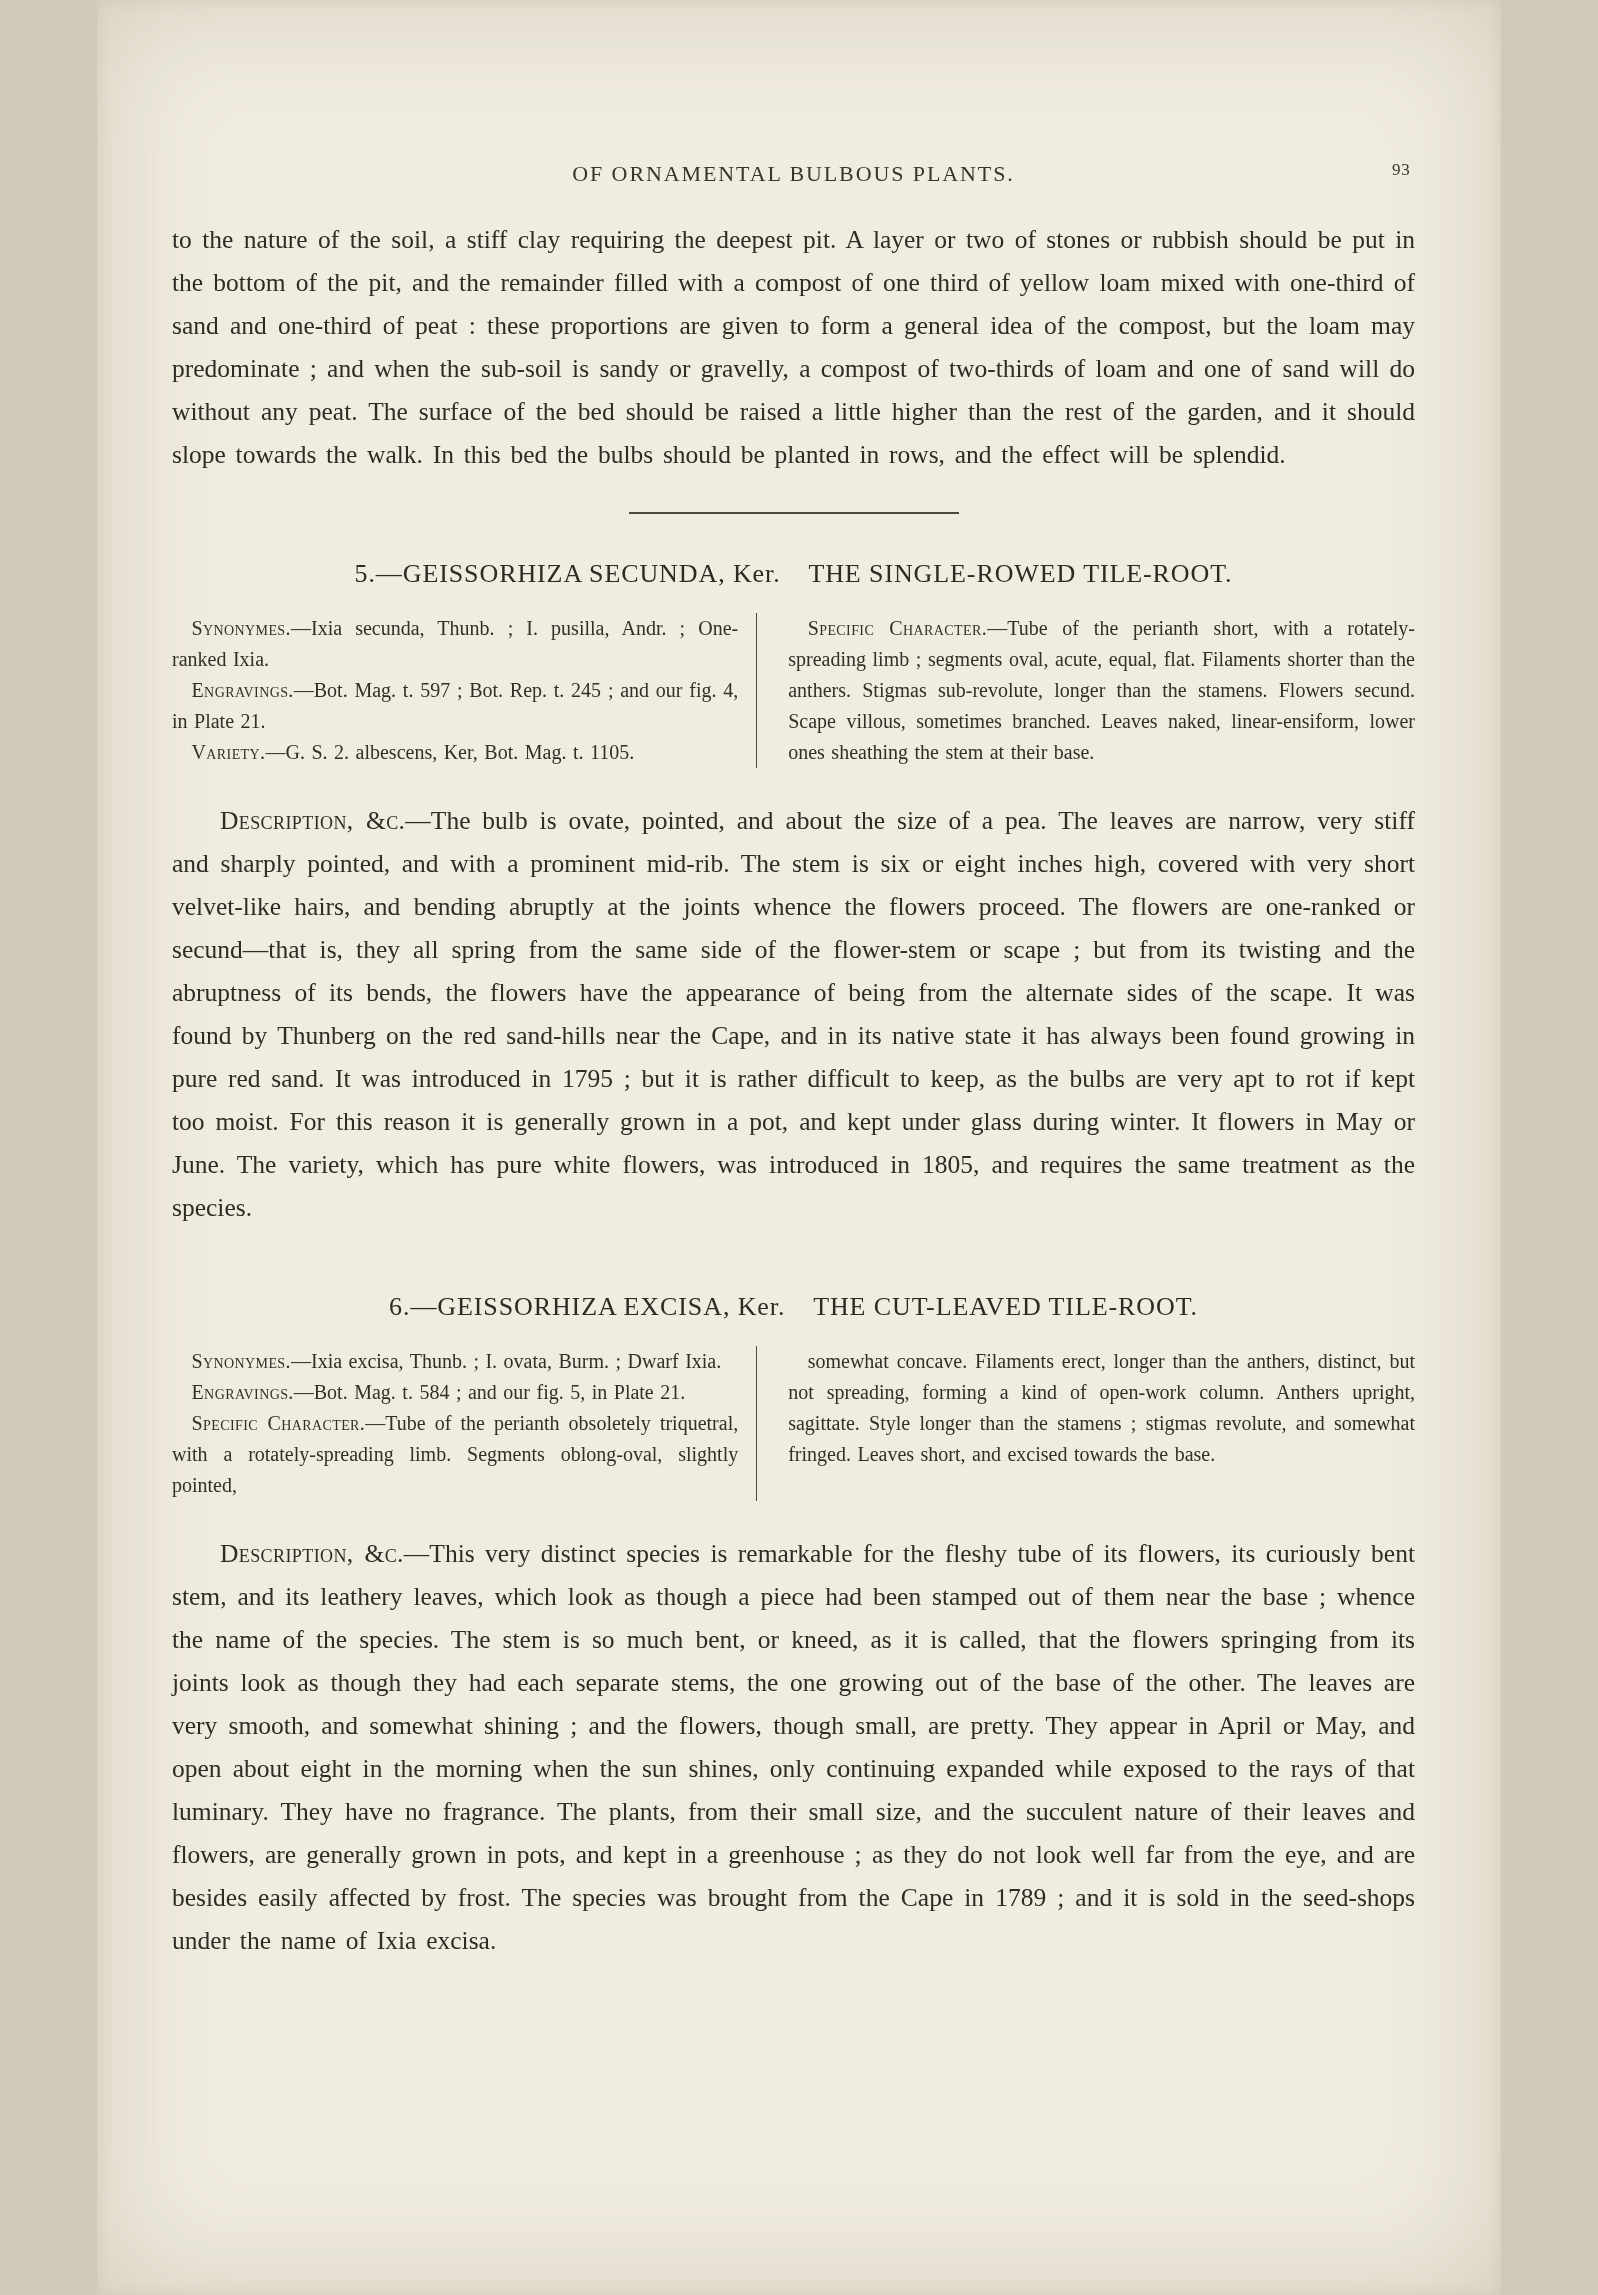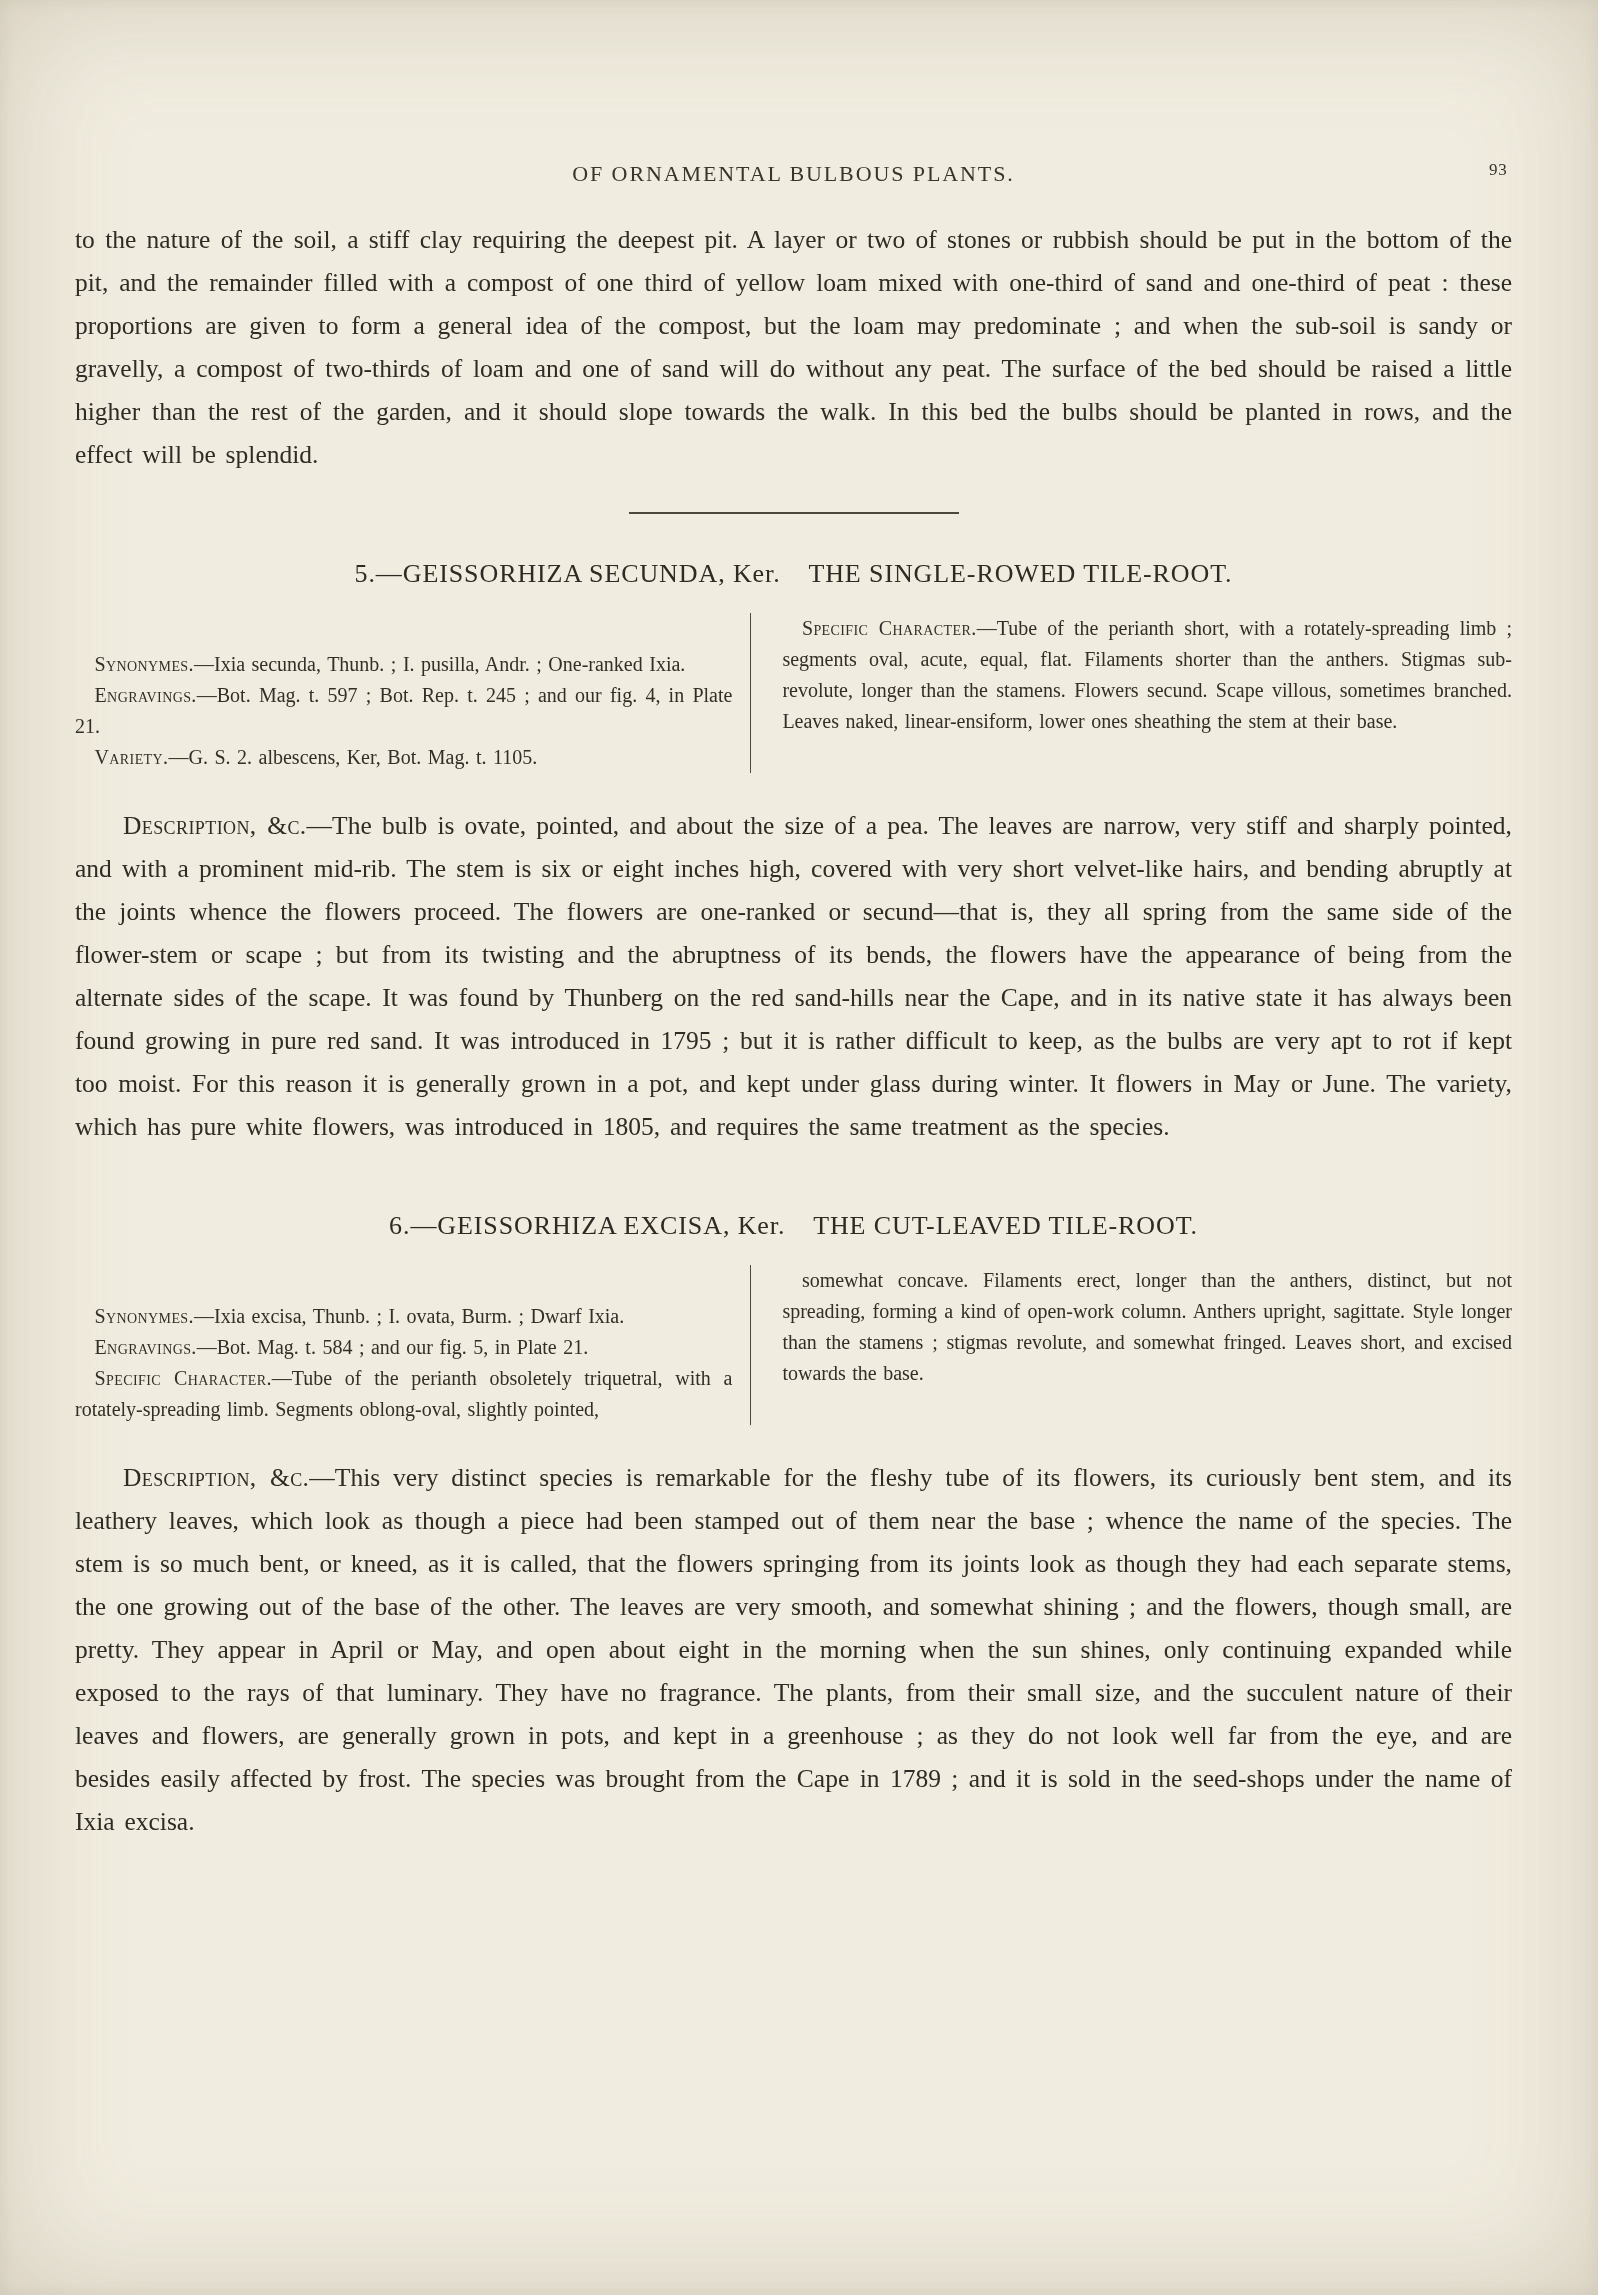--- a/index.html
+++ b/index.html
@@ -1,18 +1,18 @@
 <!DOCTYPE html>
 <html style="font-size:12px"><head>
 <meta charset="utf-8">
 <style>
   * { margin: 0; padding: 0; box-sizing: border-box; }
   html, body { background: #cfc9b8; }
   .page {
-    width: 1598px;
+    width: 1404px;
     height: 2295px;
     position: relative;
     overflow: hidden;
     margin: 0 auto;
     background: #f0ecdf;
     box-shadow: inset 0 0 127px rgba(112, 96, 64, 0.22), inset 0 0 15px rgba(112, 96, 64, 0.10);
     color: #2f2b25;
     font-family: "Liberation Serif", serif;
   }
   .content { padding: 161px 86px 0 75px; }
@@ -53,21 +53,21 @@
     font-size: 26px;
     font-weight: normal;
     text-align: center;
     letter-spacing: 0.9px;
     margin: 0 0 24px 0;
     color: #2e2a24;
   }
   .section-gap { margin-top: 63px; }
 
   .columns { display: flex; align-items: stretch; }
-  .col-left { flex: 0 0 47%; padding-right: 18px; margin-top: 36px; }
+  .col-left { flex: 0 0 47%; padding-right: 18px; }
   .col-right { flex: 1; border-left: 1.5px solid #4f4a3f; padding-left: 31px; }
   .entry {
     font-size: 20px;
     line-height: 31px;
     text-align: justify;
     text-indent: 19.5px;
     word-spacing: 1.5px;
     color: #332f28;
   }
 

